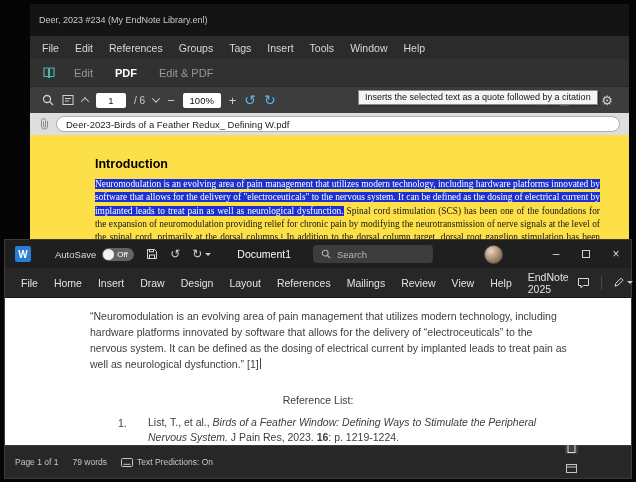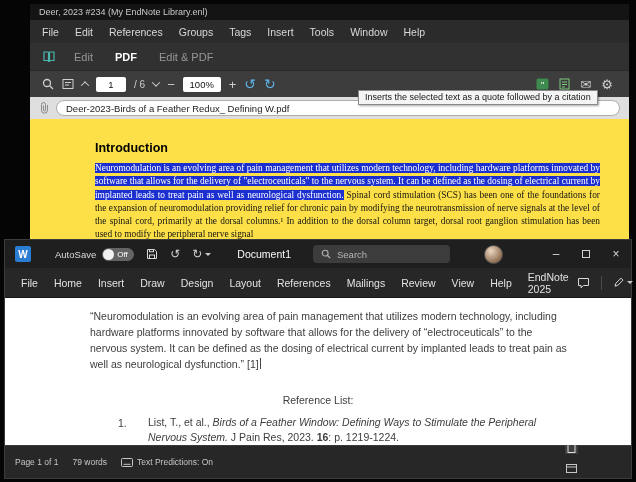--- a/index.html
+++ b/index.html
@@ -4,21 +4,21 @@
 <style>
   * { margin:0; padding:0; box-sizing:border-box; }
   html,body { background:#000; }
   .screen { position:relative; width:636px; height:482px; background:#050505; overflow:hidden;
             font-family:"Liberation Sans", sans-serif; }
 
   
   .en-window { position:absolute; left:30px; top:4px; width:599px; height:262px;
                display:flex; flex-direction:column; background:#fff; z-index:1; }
   .en-titlebar { height:16px; background:#141414; color:#c9c9c9; font-size:9px;
-                 display:flex; align-items:center; padding:0 9px; flex:none; }
+                 display:flex; align-items:center; padding:16px 9px; flex:none; }
   .en-menubar { height:23px; background:#2b2b2b; display:flex; align-items:center; padding:0 4px; flex:none; }
   .menu-item { color:#d8d8d8; font-size:10.5px; padding:0 8px; cursor:default; }
   .en-tabrow { height:27px; background:#313131; display:flex; align-items:center; padding:0 12px; flex:none; }
   .en-book { margin-right:18px; display:flex; }
   .en-tab { font-size:11px; color:#979797; margin-right:22px; }
   .en-tab.active { color:#fdfdfd; font-weight:bold; }
   .en-toolbar { height:27px; background:#3d3d3d; border-top:1px solid #2a2a2a;
                 display:flex; align-items:center; padding:0 12px; gap:8px; color:#cfcfcf; flex:none; }
   .tb-ic { display:flex; align-items:center; }
   .chev { width:6px; height:6px; border-right:1.4px solid #cfcfcf; border-bottom:1.4px solid #cfcfcf; display:inline-block; }
@@ -55,21 +55,21 @@
   .wd-autosave-label { font-size:9.5px; margin-left:24px; color:#dcdcdc; }
   .wd-toggle { width:32px; height:13px; border-radius:7px; background:#646464; margin-left:6px;
                display:flex; align-items:center; }
   .wd-knob { width:11px; height:11px; border-radius:50%; background:#f2f2f2; margin-left:1px; flex:none; }
   .wd-toggle-label { font-size:8px; color:#fff; margin-left:3px; }
   .tbar-ic { margin-left:12px; display:flex; align-items:center; color:#d0d0d0; }
   .glyph12 { font-size:12px; line-height:1; }
   .caret { width:0; height:0; border-left:3px solid transparent; border-right:3px solid transparent;
            border-top:3.5px solid #c9c9c9; display:inline-block; margin-left:3px; }
   .wd-doctitle { margin-left:26px; font-size:10.5px; color:#fafafa; }
-  .wd-search { position:absolute; left:308px; top:5px; width:137px; height:18px; background:#3c3c3c;
+  .wd-search { position:absolute; left:308px; top:5px; width:120px; height:18px; background:#3c3c3c;
                border-radius:4px; display:flex; align-items:center; gap:6px; padding:0 8px;
                color:#b5b5b5; font-size:9.5px; }
   .wd-tb-right { position:absolute; right:0; top:0; height:100%; display:flex; align-items:center; }
   .wd-avatar { width:19px; height:19px; border-radius:50%; margin-right:38px;
                background:radial-gradient(circle at 35% 30%, #e9d6c0, #8d6a4c 75%); border:1px solid #555; }
   .wd-ctl { width:30px; height:100%; display:flex; align-items:center; justify-content:center;
             color:#d6d6d6; font-size:12px; }
   .max-box { width:8px; height:8px; border:1px solid #d0d0d0; display:inline-block; }
   .wd-ribbon { height:30px; background:#272727; display:flex; align-items:center; padding:0 8px;
                border-bottom:1px solid #181818; flex:none; }

